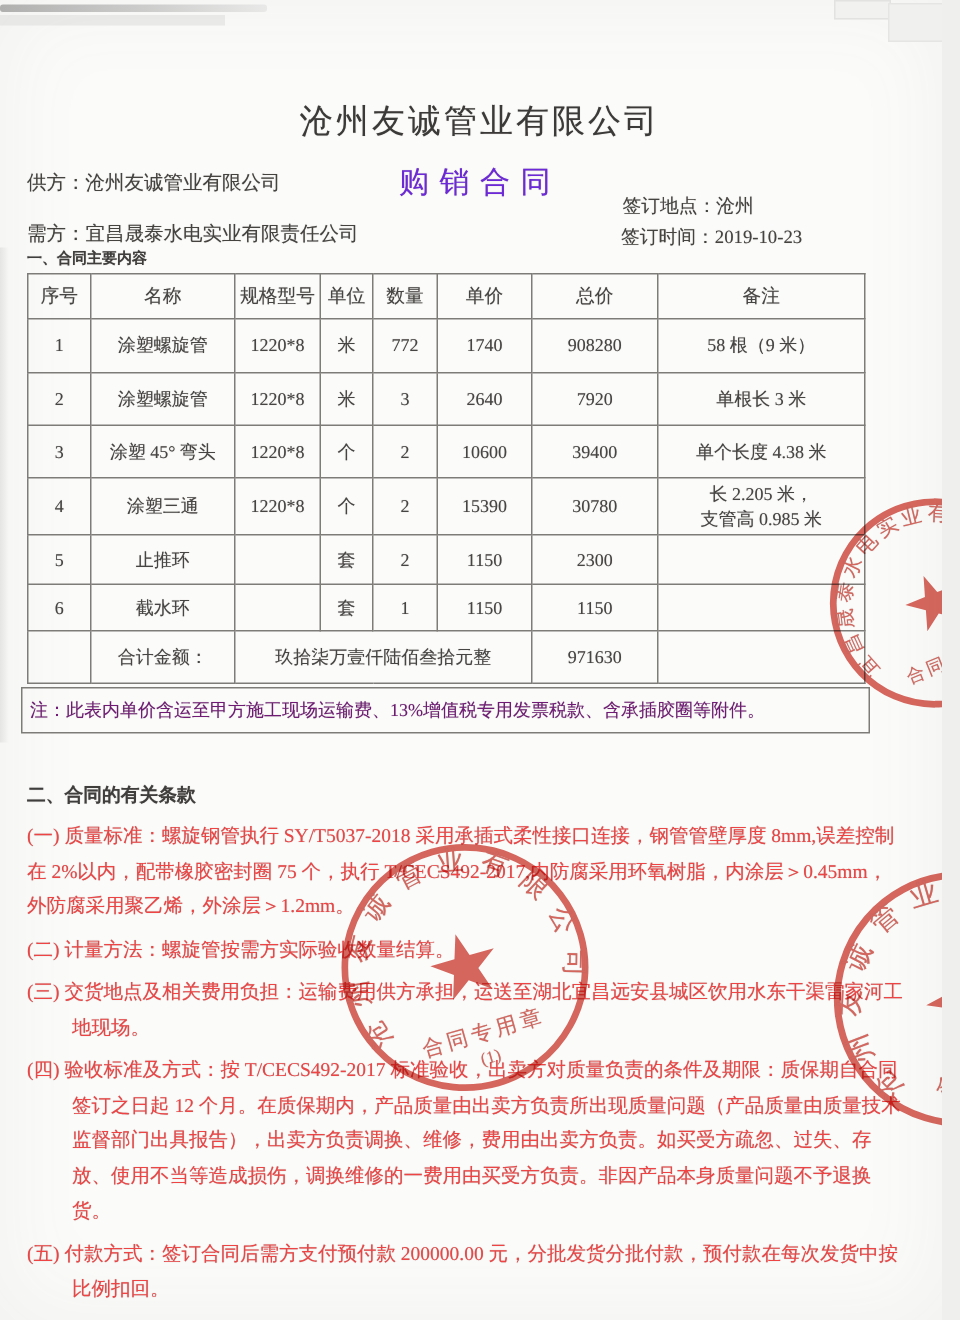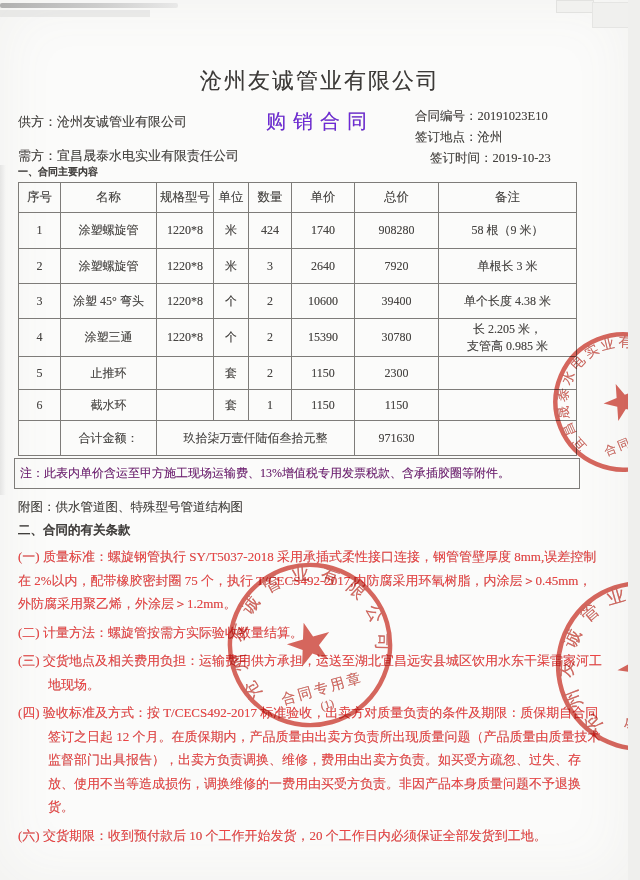--- a/index.html
+++ b/index.html
@@ -27,21 +27,21 @@
   .title { position:absolute; left:0; top:66px; width:640px; text-align:center;
     font-size:22px; letter-spacing:2px; color:#3c3a38; }
   .subtitle { position:absolute; left:0; top:108px; width:640px; text-align:center;
     font-size:20px; letter-spacing:7px; color:#6d28d9; }
 
   .hline { position:absolute; font-size:13px; white-space:nowrap; }
   .supplier { left:18px; top:113px; }
   .buyer    { left:18px; top:147px; }
   .meta-no    { left:415px; top:108px; font-size:12.5px; }
   .meta-place { left:415px; top:129px; font-size:12.5px; }
-  .meta-date  { left:430px; top:150px; font-size:12.5px; }
+  .meta-date  { left:414px; top:150px; font-size:12.5px; }
 
   .sec1-heading { position:absolute; left:18px; top:165px; font-size:10px; font-weight:bold; color:#403e3c; }
 
   table.items { position:absolute; left:18px; top:182px; width:558px;
     border-collapse:collapse; table-layout:fixed; font-size:12px; }
   table.items td { border:1px solid #7e7c79; text-align:center; vertical-align:middle;
     white-space:pre-line; padding:1px 2px; color:#474543; }
   table.items tr.hdr td { height:30px; font-size:12.5px; }
   tr.r1 td{height:36px} tr.r2 td{height:35px} tr.r3 td{height:35px}
   tr.r4 td{height:38px} tr.r5 td{height:33px} tr.r6 td{height:31px} tr.rt td{height:35px}
@@ -73,21 +73,20 @@
   <div class="artifact-box2"></div>
   <div class="artifact-vline"></div>
   <div class="artifact-leftedge"></div>
 
   <div class="title">沧州友诚管业有限公司</div>
   <div class="subtitle">购销合同</div>
 
   <div class="hline buyer"><span>需方：</span><span>宜昌晟泰水电实业有限责任公司</span></div>
   <div class="hline supplier"><span>供方：</span><span>沧州友诚管业有限公司</span></div>
 
-  <div class="hline meta-no"><span>合同编号：</span><span>20191023E10</span></div>
   <div class="hline meta-place"><span>签订地点：</span><span>沧州</span></div>
   <div class="hline meta-date"><span>签订时间：</span><span>2019-10-23</span></div>
 
   <div class="sec1-heading">一、合同主要内容</div>
 
   <table class="items">
     <colgroup>
       <col style="width:42px">
         <col style="width:96px">
         <col style="width:57px">
@@ -106,21 +105,21 @@
       <td>数量</td>
       <td>单价</td>
       <td>总价</td>
       <td>备注</td>
     </tr>
     <tr class="r1">
       <td>1</td>
       <td>涂塑螺旋管</td>
       <td>1220*8</td>
       <td>米</td>
-      <td>424</td>
+      <td>772</td>
       <td>1740</td>
       <td>908280</td>
       <td>58 根（9 米）</td>
     </tr>
     <tr class="r2">
       <td>2</td>
       <td>涂塑螺旋管</td>
       <td>1220*8</td>
       <td>米</td>
       <td>3</td>
@@ -176,28 +175,28 @@
       <td>971630</td>
       <td></td>
     </tr>
   </tbody>
     </table>
 
   <div class="note-box">
     <span>注：此表内单价含运至甲方施工现场运输费、13%增值税专用发票税款、含承插胶圈等附件。</span>
   </div>
 
-  <div class="attachment">附图：供水管道图、特殊型号管道结构图</div>
   <div class="sec2-heading">二、合同的有关条款</div>
 
   <div class="clauses">
     <p class="clause"><span>(一)</span> <span>质量标准：螺旋钢管执行 SY/T5037-2018 采用承插式柔性接口连接，钢管管壁厚度 8mm,误差控制在 2%以内，配带橡胶密封圈 75 个，执行 T/CECS492-2017,内防腐采用环氧树脂，内涂层＞0.45mm，外防腐采用聚乙烯，外涂层＞1.2mm。</span></p>
     <p class="clause hang"><span>(二)</span> <span>计量方法：螺旋管按需方实际验收数量结算。</span></p>
     <p class="clause hang"><span>(三)</span> <span>交货地点及相关费用负担：运输费用供方承担，运送至湖北宜昌远安县城区饮用水东干渠雷家河工地现场。</span></p>
     <p class="clause hang"><span>(四)</span> <span>验收标准及方式：按 T/CECS492-2017 标准验收，出卖方对质量负责的条件及期限：质保期自合同签订之日起 12 个月。在质保期内，产品质量由出卖方负责所出现质量问题（产品质量由质量技术监督部门出具报告），出卖方负责调换、维修，费用由出卖方负责。如买受方疏忽、过失、存放、使用不当等造成损伤，调换维修的一费用由买受方负责。非因产品本身质量问题不予退换货。</span></p>
+    <p class="clause hang"><span>(五)</span> <span>付款方式：签订合同后需方支付预付款 200000.00 元，分批发货分批付款，预付款在每次发货中按比例扣回。</span></p>
     <p class="clause hang"><span>(六)</span> <span>交货期限：收到预付款后 10 个工作开始发货，20 个工作日内必须保证全部发货到工地。</span></p>
 
   </div>
 
   <div class="stamp stamp-buyer">
     <svg width="150" height="150" viewBox="-100 -100 200 200">
       <circle r="90" fill="none" stroke="#d1463c" stroke-width="6"></circle>
       <path id="arcBuyer" d="M -68 33 A 75 75 0 1 1 68 33" fill="none"></path>
       <text fill="#d1463c" font-size="18" letter-spacing="4" text-anchor="middle">
         <textPath href="#arcBuyer" startOffset="50%">宜昌晟泰水电实业有限责任公司</textPath>

